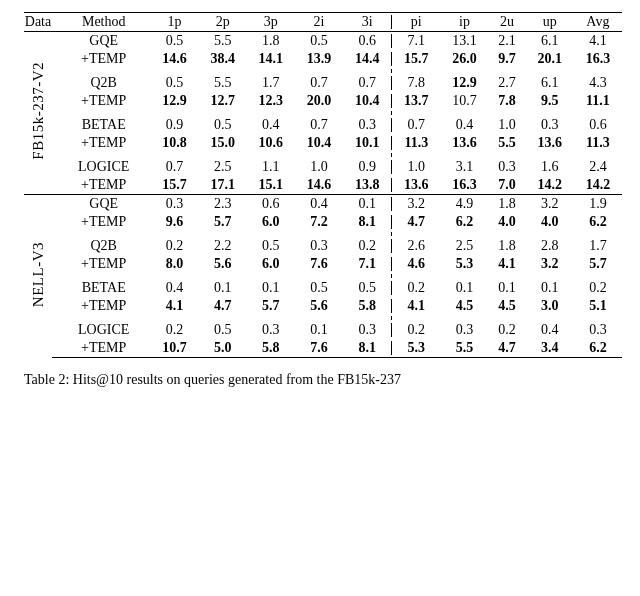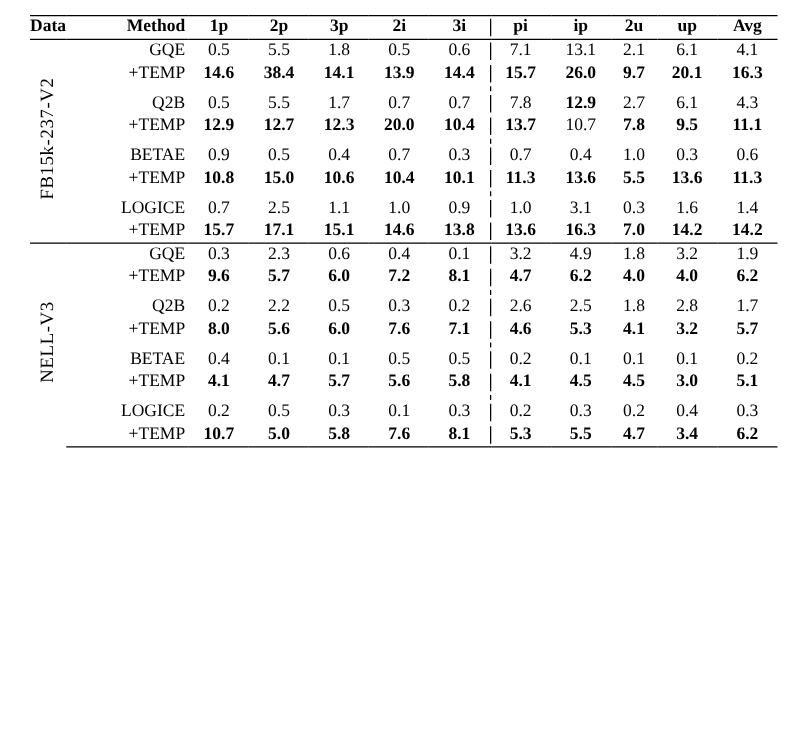--- a/index.html
+++ b/index.html
@@ -20,24 +20,24 @@
     width: 100%;
     font-variant-numeric: lining-nums;
   }
   td, th {
     padding: 1px 3px;
     text-align: center;
     vertical-align: middle;
     white-space: nowrap;
   }
   th {
-    font-weight: bold;
+    font-weight: normal;
   }
   .method-col {
-    text-align: right;
+    text-align: center;
     padding-left: 8px;
     margin-left: 24px;
   }
   .data-col {
     text-align: center;
     width: 28px;
     padding: 0;
   }
   .rotate {
     writing-mode: vertical-rl;
@@ -229,21 +229,21 @@
           <td>0.7</td>
           <td>2.5</td>
           <td>1.1</td>
           <td>1.0</td>
           <td>0.9</td>
           <td class="sep-col"></td>
           <td>1.0</td>
           <td>3.1</td>
           <td>0.3</td>
           <td>1.6</td>
-          <td>1.4</td>
+          <td>2.4</td>
         </tr>
         <tr>
           <td class="method-col">+T<span class="smallcaps">EMP</span></td>
           <td class="bold">15.7</td>
           <td class="bold">17.1</td>
           <td class="bold">15.1</td>
           <td class="bold">14.6</td>
           <td class="bold">13.8</td>
           <td class="sep-col"></td>
           <td class="bold">13.6</td>
@@ -402,13 +402,14 @@
           <td class="bold">8.1</td>
           <td class="sep-col"></td>
           <td class="bold">5.3</td>
           <td class="bold">5.5</td>
           <td class="bold">4.7</td>
           <td class="bold">3.4</td>
           <td class="bold">6.2</td>
         </tr>
       </tbody>
   </table>
+  <div class="caption">Table 2: Hits@10 results on queries generated from the FB15k-237</div>
 </div>
 
 </body></html>

